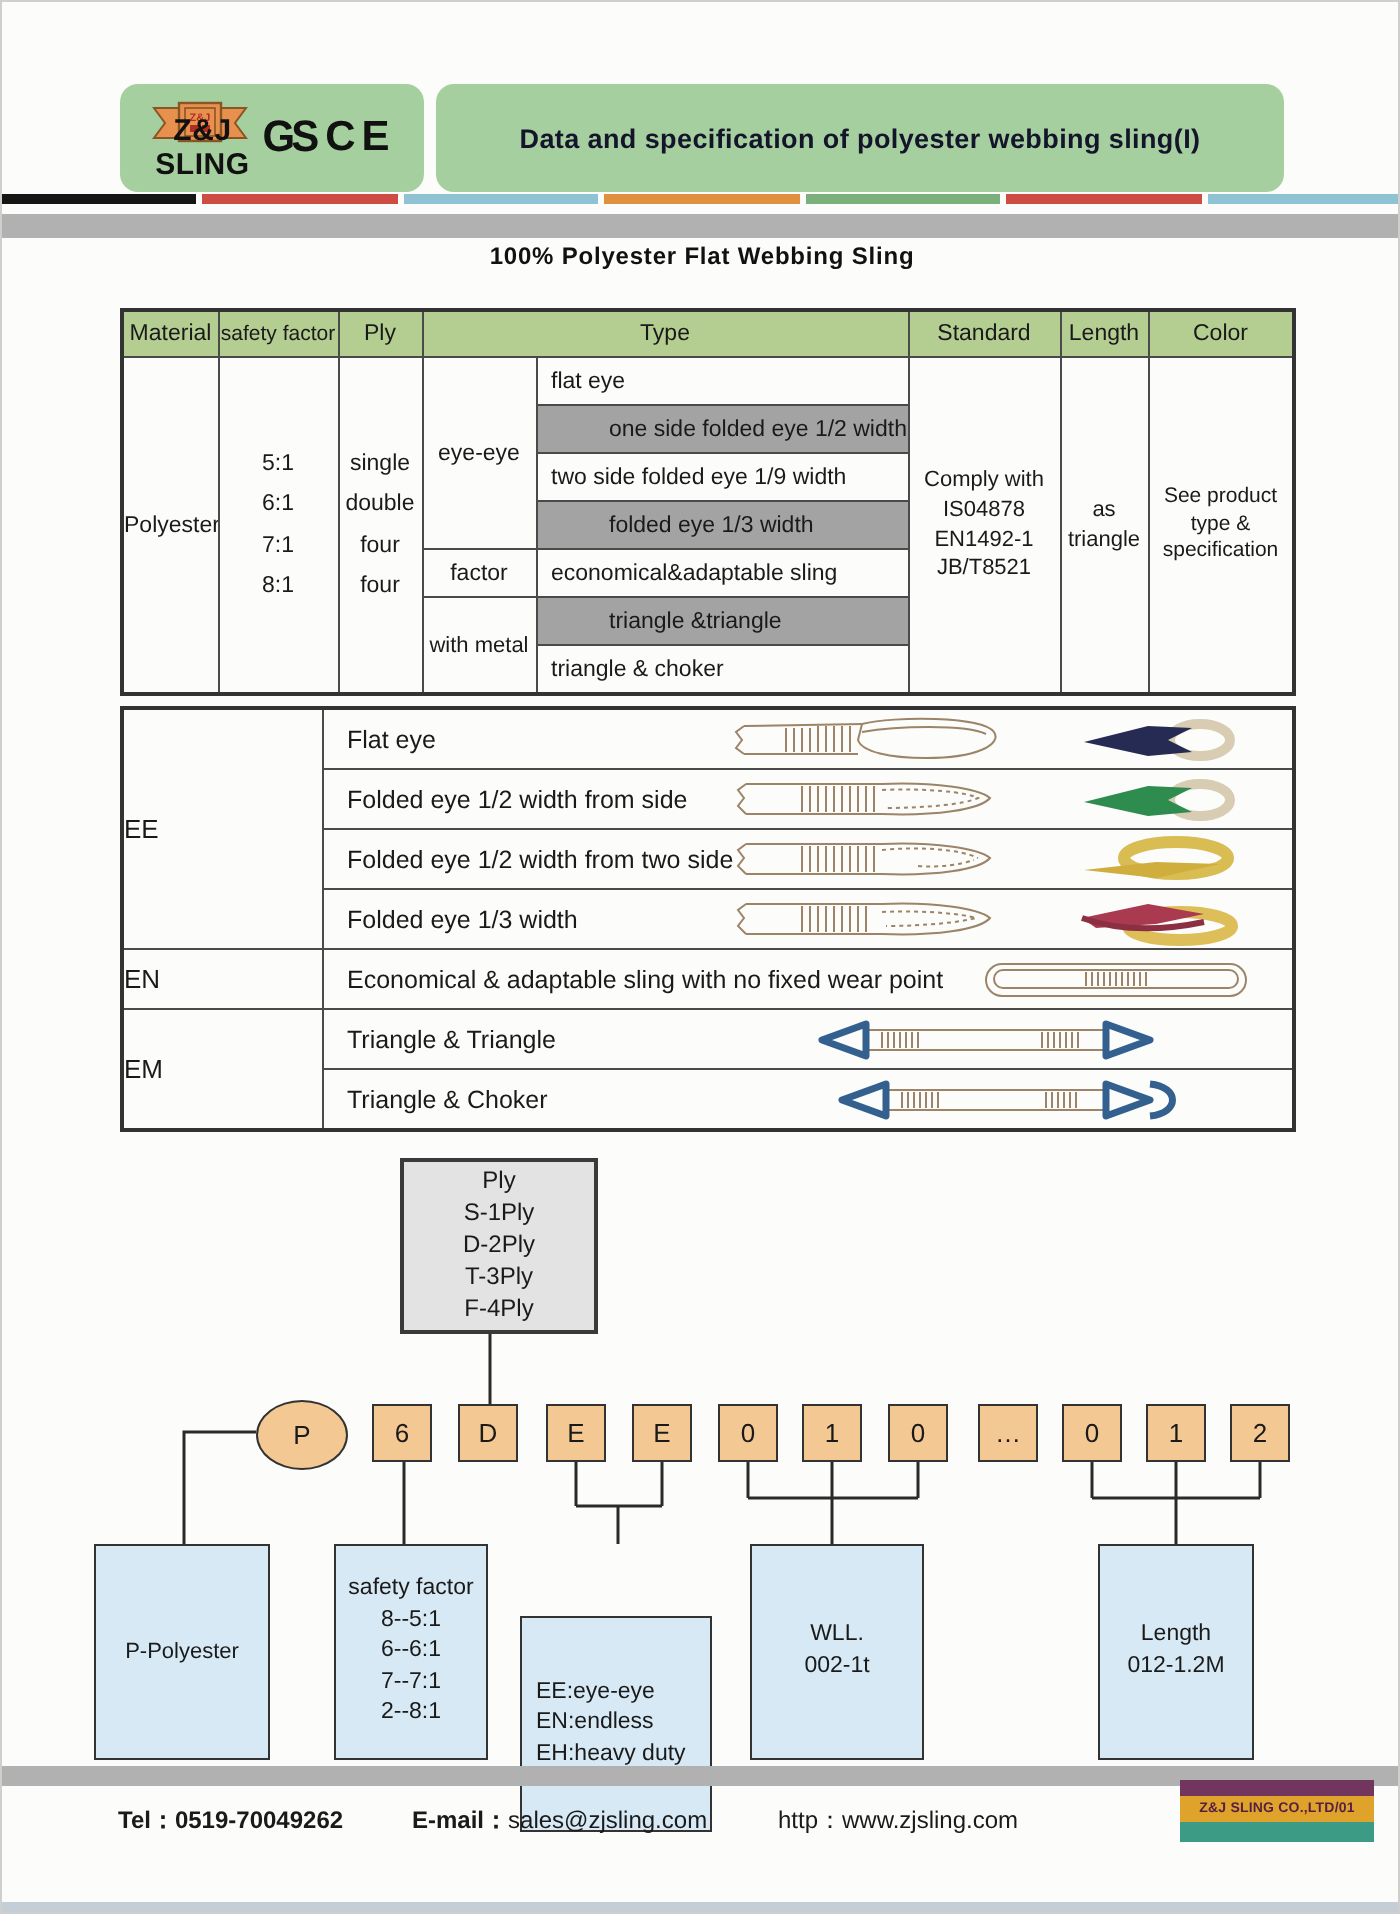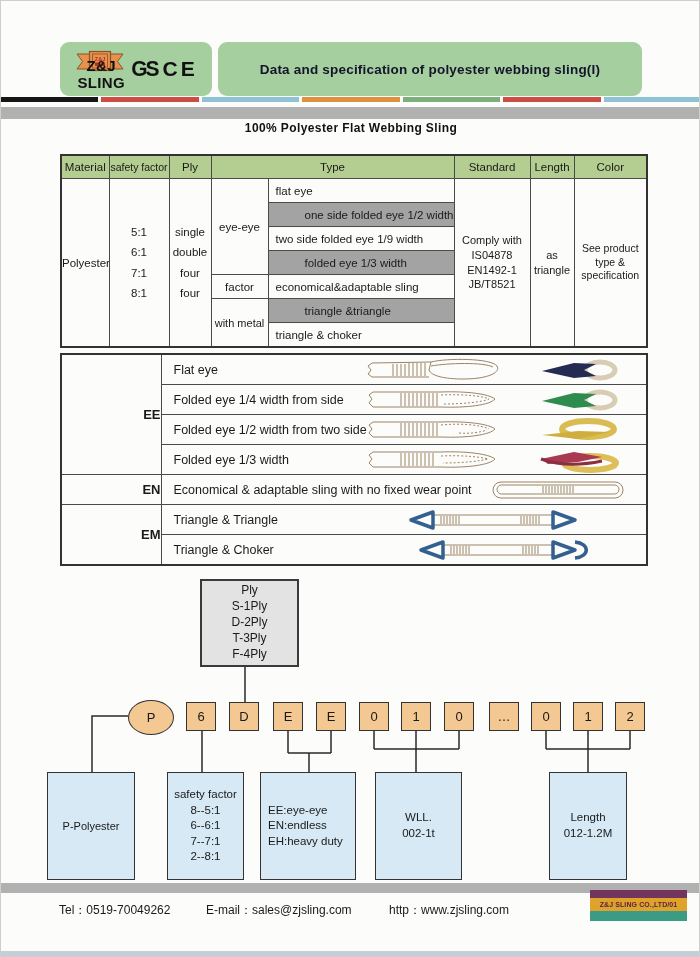--- a/index.html
+++ b/index.html
@@ -45,45 +45,45 @@
   .spec td{height:23px;}
   .spec td.desc{text-align:left;padding-left:7px;font-size:11.5px;}
   .spec td.shade{background:#a3a3a3;padding-left:36px;}
   .spec .lines div{line-height:1.75;}
   .spec td.std{font-size:11px;line-height:1.35;}
   .spec td.clr{font-size:10.5px;line-height:1.3;}
   .spec td.len{font-size:11px;line-height:1.3;}
 
   .styletab{position:absolute;left:59px;top:352px;width:586px;font-size:12.5px;border:2px solid #333;}
   .styletab td{border:1px solid #4a4a4a;height:29px;padding:0;vertical-align:middle;}
-  .styletab td.code{ text-align:right;font-size:13px;font-weight:bold;}
+  .styletab td.code{ text-align:left;font-size:13px;}
   .srow{position:relative;height:29px;}
   .slabel{position:absolute;left:12px;top:50%;transform:translateY(-50%);white-space:nowrap;}
   .art{position:absolute;top:50%;transform:translateY(-50%);}
 
   
   .diagram{position:absolute;left:0;top:560px;width:700px;height:326px;}
   .wires{position:absolute;left:0;top:0;}
   .plybox{position:absolute;left:199px;top:18px;width:95px;height:84px;background:#e3e3e3;
     border:2px solid #3a3a3a;display:flex;flex-direction:column;align-items:center;justify-content:center;
     font-size:12px;line-height:1.32;}
   .pcell{position:absolute;top:139px;width:44px;height:33px;left:127px;background:#f4c892;
     border:1.5px solid #333;border-radius:50%;display:flex;align-items:center;justify-content:center;
     font-size:13px;}
   .ccell{position:absolute;top:141px;width:30px;height:29px;background:#f4c892;border:1.5px solid #333;
     box-sizing:border-box;display:flex;align-items:center;justify-content:center;font-size:13px;}
   .legend{position:absolute;top:211px;height:108px;background:#d6e9f4;border:1.5px solid #333;
     box-sizing:border-box;display:flex;flex-direction:column;align-items:center;justify-content:center;
     font-size:11.5px;line-height:1.35;text-align:center;}
-  .legend.lft{align-items:flex-start;padding-left:7px;text-align:center;}
+  .legend.lft{align-items:flex-start;padding-left:7px;text-align:center;margin-top:36px;}
 
   
   .footer-text{position:absolute;left:0;top:901px;width:700px;height:20px;font-size:12px;}
   .footer-text .grp{position:absolute;top:0;white-space:nowrap;}
-  .ft-b{font-weight:normal;}
+  .ft-b{font-weight:bold;}
   .stripes{position:absolute;left:589px;top:889px;width:97px;}
   .stripes .s1{height:8px;background:#72365e;}
   .stripes .s2{height:13px;background:#dfa32b;display:flex;align-items:center;justify-content:center;
     font-size:7px;font-weight:bold;color:#551f45;letter-spacing:.1px;}
   .stripes .s3{height:10px;background:#3b9b84;}
 </style>
 </head>
 <body>
 
 <div class="page">
@@ -217,21 +217,21 @@
           <svg class="art" style="left:376px" width="90" height="26" viewBox="0 0 90 26">
             <ellipse cx="62" cy="13" rx="15" ry="8" fill="none" stroke="#d8ccb2" stroke-width="5"></ellipse>
             <polygon points="4,14 36,6 58,7 46,13 58,19 36,21" fill="#252b52"></polygon>
           </svg>
         </div>
       </td>
     </tr>
     <tr>
       <td>
         <div class="srow">
-          <span class="slabel">Folded eye 1/4 width from side</span>
+          <span class="slabel">Folded eye 1/2 width from side</span>
           <svg class="art" style="left:201px" width="140" height="26" viewBox="0 0 140 26">
             <g stroke="#9c8468" fill="none" stroke-width="1">
               <path d="M10,5 L6,8 9,12 6,16 10,20"></path>
               <path d="M10,5 H78 M10,20 H78"></path>
               <path d="M38,6 V19 M42,6 V19 M46,6 V19 M50,6 V19 M54,6 V19 M58,6 V19 M62,6 V19 M66,6 V19 M70,6 V19 M74,6 V19"></path>
               <path d="M78,5 C104,4 126,7 132,12 C127,18 104,21 78,20"></path>
               <path d="M78,8 C100,7 120,9 126,12 C120,15 100,17 80,17" stroke-dasharray="2,2"></path>
             </g>
           </svg>
           <svg class="art" style="left:376px" width="90" height="26" viewBox="0 0 90 26">

